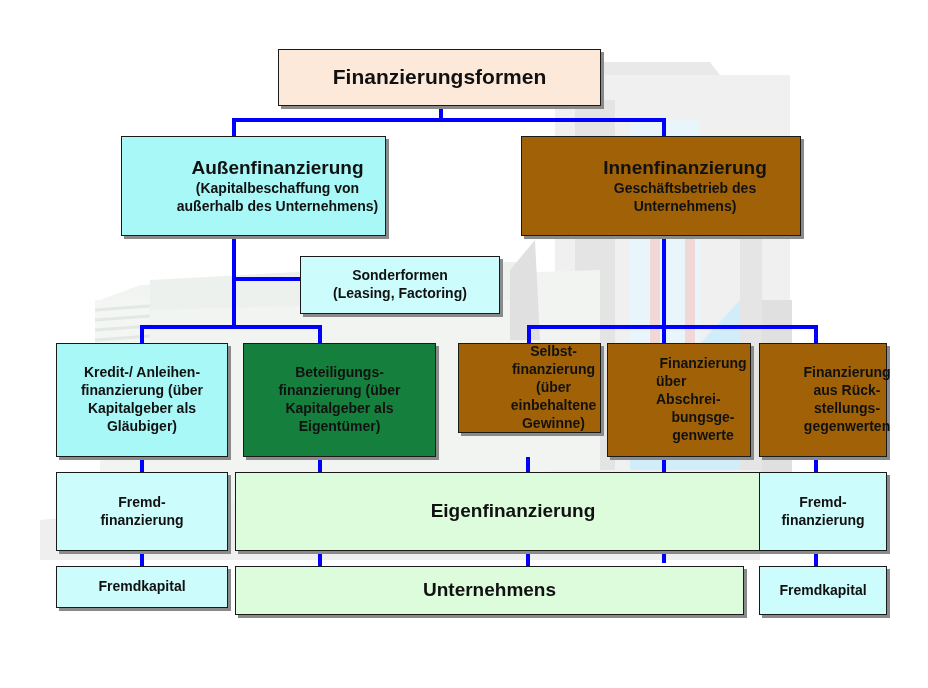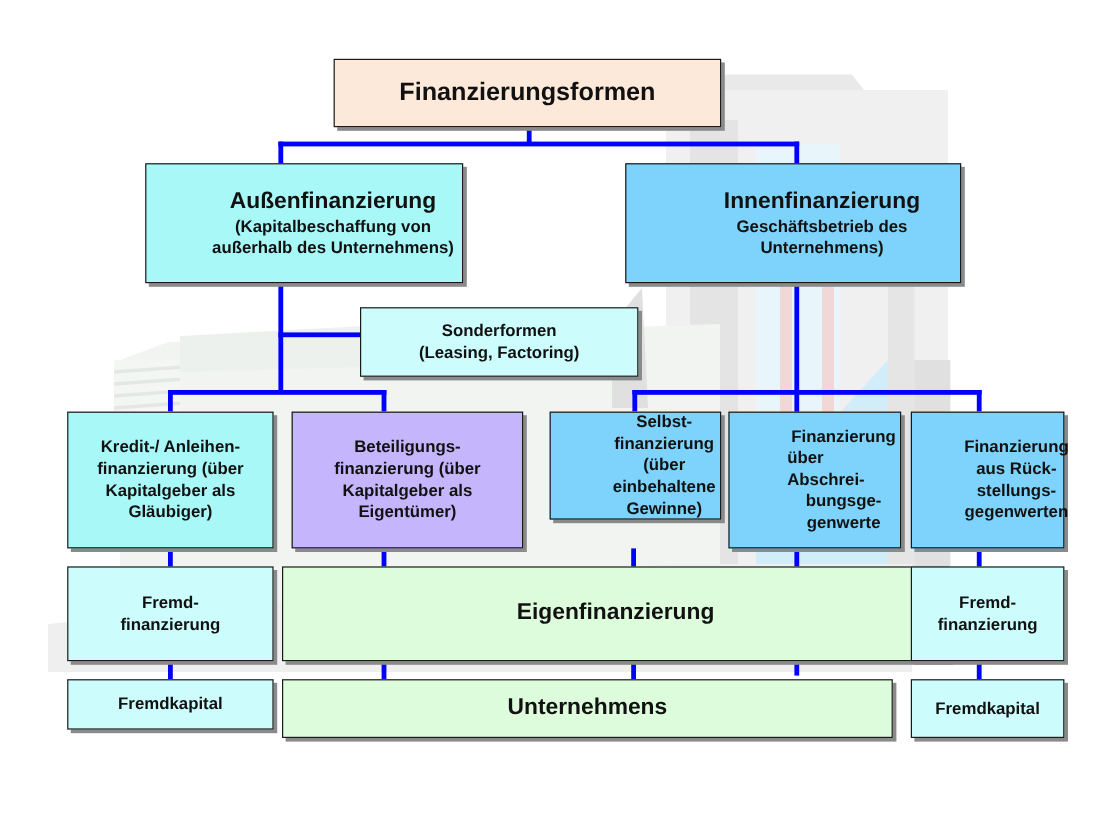--- a/index.html
+++ b/index.html
@@ -6,23 +6,23 @@
   body { width:928px; height:688px; background:#ffffff; position:relative; overflow:hidden;
          font-family:"Liberation Sans", sans-serif; }
   .bg { position:absolute; }
   .box { position:absolute; box-sizing:border-box; border:1.5px solid #1a1a1a;
          box-shadow:3px 3px 0 #8a8a8a; display:flex; flex-direction:column;
          align-items:center; justify-content:center; text-align:left;
          font-weight:bold; color:#111; line-height:1.28; }
   .peach { background:#fde9d9; }
   .cyan  { background:#a8f8f8; }
   .lcyan { background:#ccfcfc; }
-  .green { background:#7dd3fc;padding-left:48px; }
+  .green { background:#a16207;padding-left:48px; }
   .lgreen{ background:#dcfcdc; }
-  .yellow{ background:#c4b5fd; }
+  .yellow{ background:#15803d; }
   .t14 { font-size:14px; }
   .t19 { font-size:19px; }
   .t21 { font-size:21px; }
   .ln { position:absolute; background:#0000ff; }
 </style>
 </head>
 <body>
 
 <svg class="bg" width="928" height="688" style="left:0;top:0;">
   <g opacity="0.55">
@@ -86,21 +86,21 @@
   <span class="t14">(Kapitalbeschaffung von</span>
   <span class="t14">außerhalb des Unternehmens)</span>
 </div>
 
 <div class="box green" style="left:521px;top:136px;width:280px;height:100px;">
   <span class="t19">Innenfinanzierung</span>
   <span class="t14">Geschäftsbetrieb des</span>
   <span class="t14">Unternehmens)</span>
 </div>
 
-<div class="box lcyan t14" style="left:300px;top:256px;width:232px;height:58px;">
+<div class="box lcyan t14" style="left:300px;top:256px;width:200px;height:58px;">
   <span>Sonderformen</span>
   <span>(Leasing, Factoring)</span>
 </div>
 
 <div class="box cyan t14" style="left:56px;top:343px;width:172px;height:114px;">
   <span>Kredit-/ Anleihen-</span>
   <span>finanzierung (über</span>
   <span>Kapitalgeber als</span>
   <span>Gläubiger)</span>
 </div>

